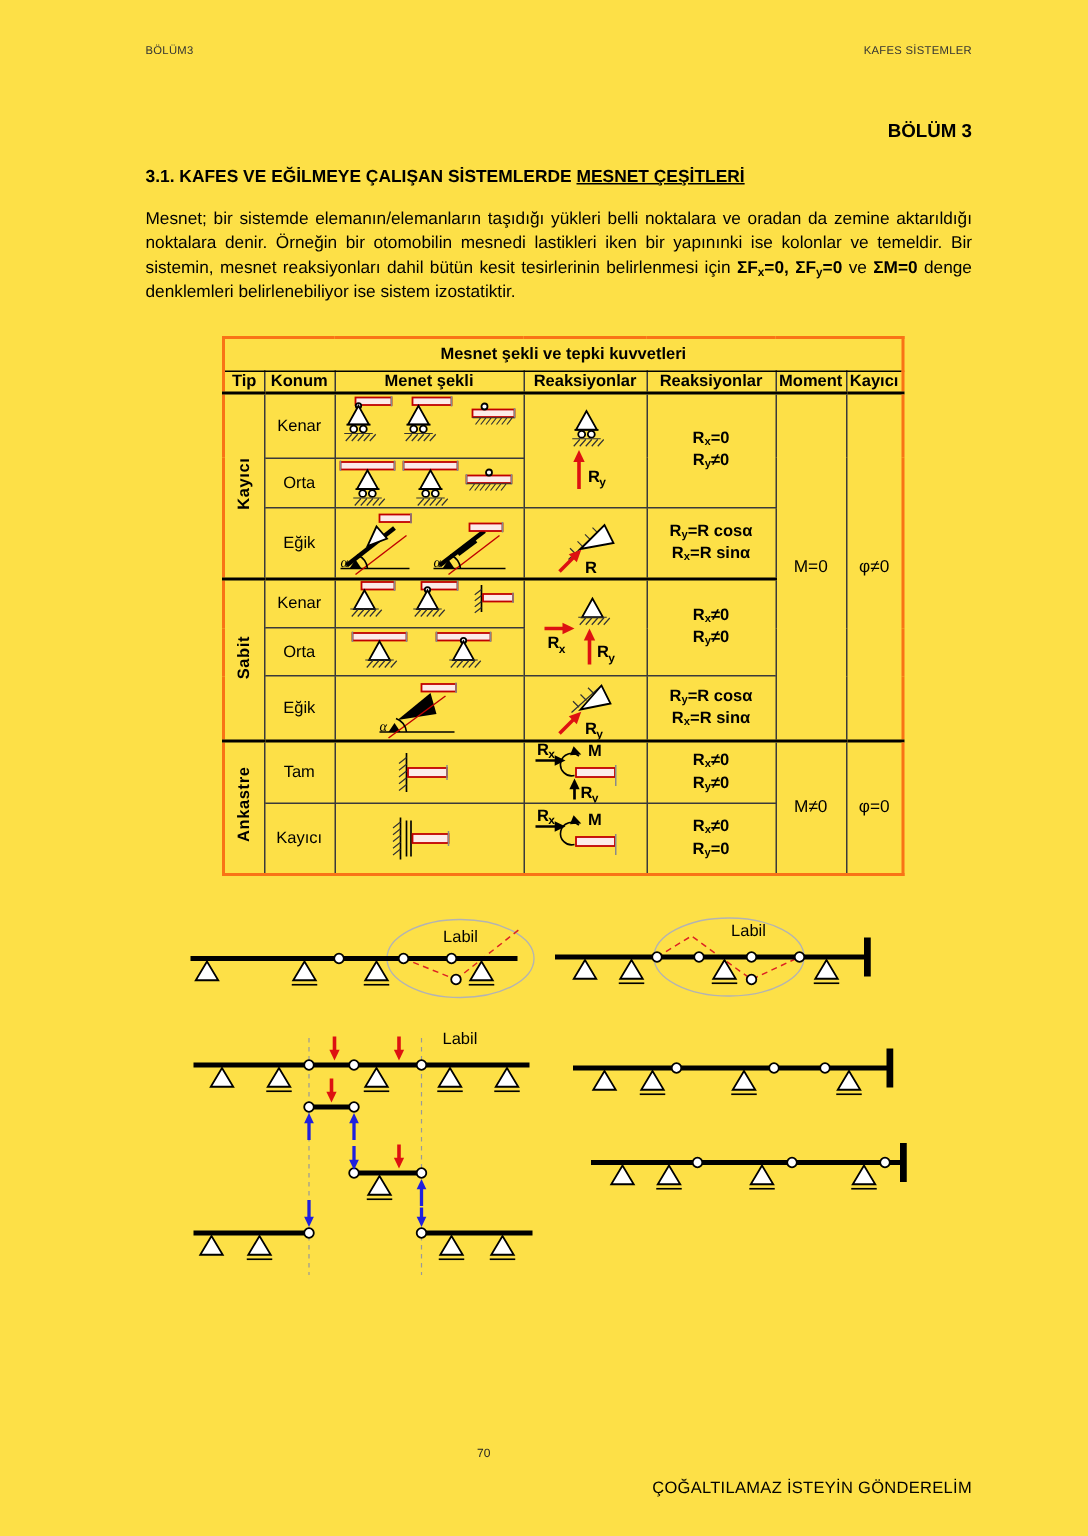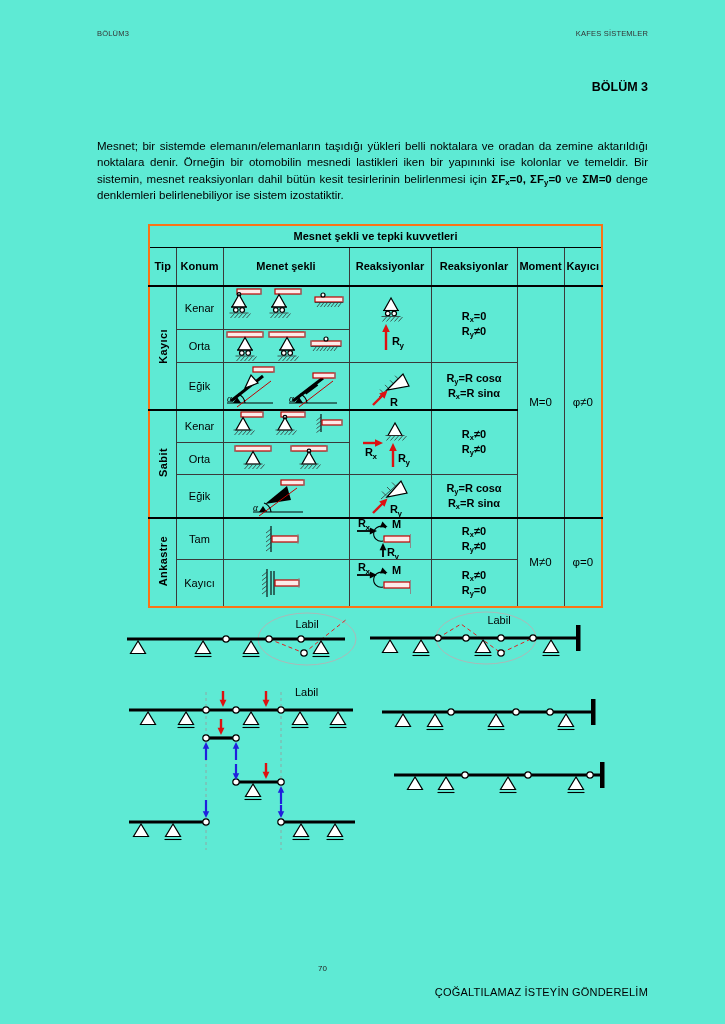--- a/index.html
+++ b/index.html
@@ -1,16 +1,16 @@
 <!DOCTYPE html>
 <html><head>
 <meta charset="utf-8">
 <style>
   html,body{margin:0;padding:0;background:#fff;}
-  .page{position:relative;width:725px;height:1024px;background:#5eead4;overflow:hidden;
+  .page{position:relative;width:725px;height:1024px;background:#fde047;overflow:hidden;
         font-family:"Liberation Sans",sans-serif;color:#000;}
   .hdr{position:absolute;top:29px;left:97px;right:77px;display:flex;justify-content:space-between;
        font-size:7.5px;color:#333;letter-spacing:.2px;}
   .chapter{position:absolute;top:80px;right:77px;font-size:12.5px;font-weight:700;}
   .heading{position:absolute;top:111px;left:97px;font-size:11.6px;font-weight:700;}
   .heading .ul{text-decoration:underline;}
   .intro{position:absolute;top:138px;left:97px;width:551px;margin:0;font-size:11.5px;
          line-height:16.3px;text-align:justify;}
   .intro b sub, .unk sub, .mom sub{font-size:.68em;}
   sub{line-height:0;vertical-align:-0.22em;font-size:.68em;}
@@ -93,39 +93,40 @@
 
 <div class="page">
 
   <div class="hdr">
     <span>BÖLÜM3</span>
     <span>KAFES SİSTEMLER</span>
   </div>
 
   <div class="chapter">BÖLÜM 3</div>
 
+  <div class="heading"><span>3.1. KAFES VE EĞİLMEYE ÇALIŞAN SİSTEMLERDE </span><span class="ul">MESNET ÇEŞİTLERİ</span></div>
 
   <p class="intro"><span>Mesnet; bir sistemde elemanın/elemanların taşıdığı yükleri belli noktalara ve oradan da zemine aktarıldığı noktalara denir. Örneğin bir otomobilin mesnedi lastikleri iken bir yapınınki ise kolonlar ve temeldir. Bir sistemin, mesnet reaksiyonları dahil bütün kesit tesirlerinin belirlenmesi için </span><b>ΣF<sub>x</sub>=0, ΣF<sub>y</sub>=0</b><span> ve </span><b>ΣM=0</b><span> denge denklemleri belirlenebiliyor ise sistem izostatiktir.</span></p>
 
   <div class="twrap">
   <table class="mtab">
     <colgroup>
           <col style="width:27px">
           <col style="width:47px">
           <col style="width:126px">
           <col style="width:82px">
           <col style="width:86px">
           <col style="width:47px">
           <col style="width:38px">
         </colgroup>
     <tbody>
           <tr class="t-title" style="height:22px">
       <td colspan="7">Mesnet şekli ve tepki kuvvetleri</td>
     </tr>
-    <tr class="t-head" style="height:39px">
+    <tr class="t-head" style="height:15px">
       <td>Tip</td>
       <td>Konum</td>
       <td>Menet şekli</td>
       <td>Reaksiyonlar</td>
       <td>Reaksiyonlar</td>
       <td>Moment</td>
       <td>Kayıcı</td>
     </tr>
 
     <tr style="height:43px">

